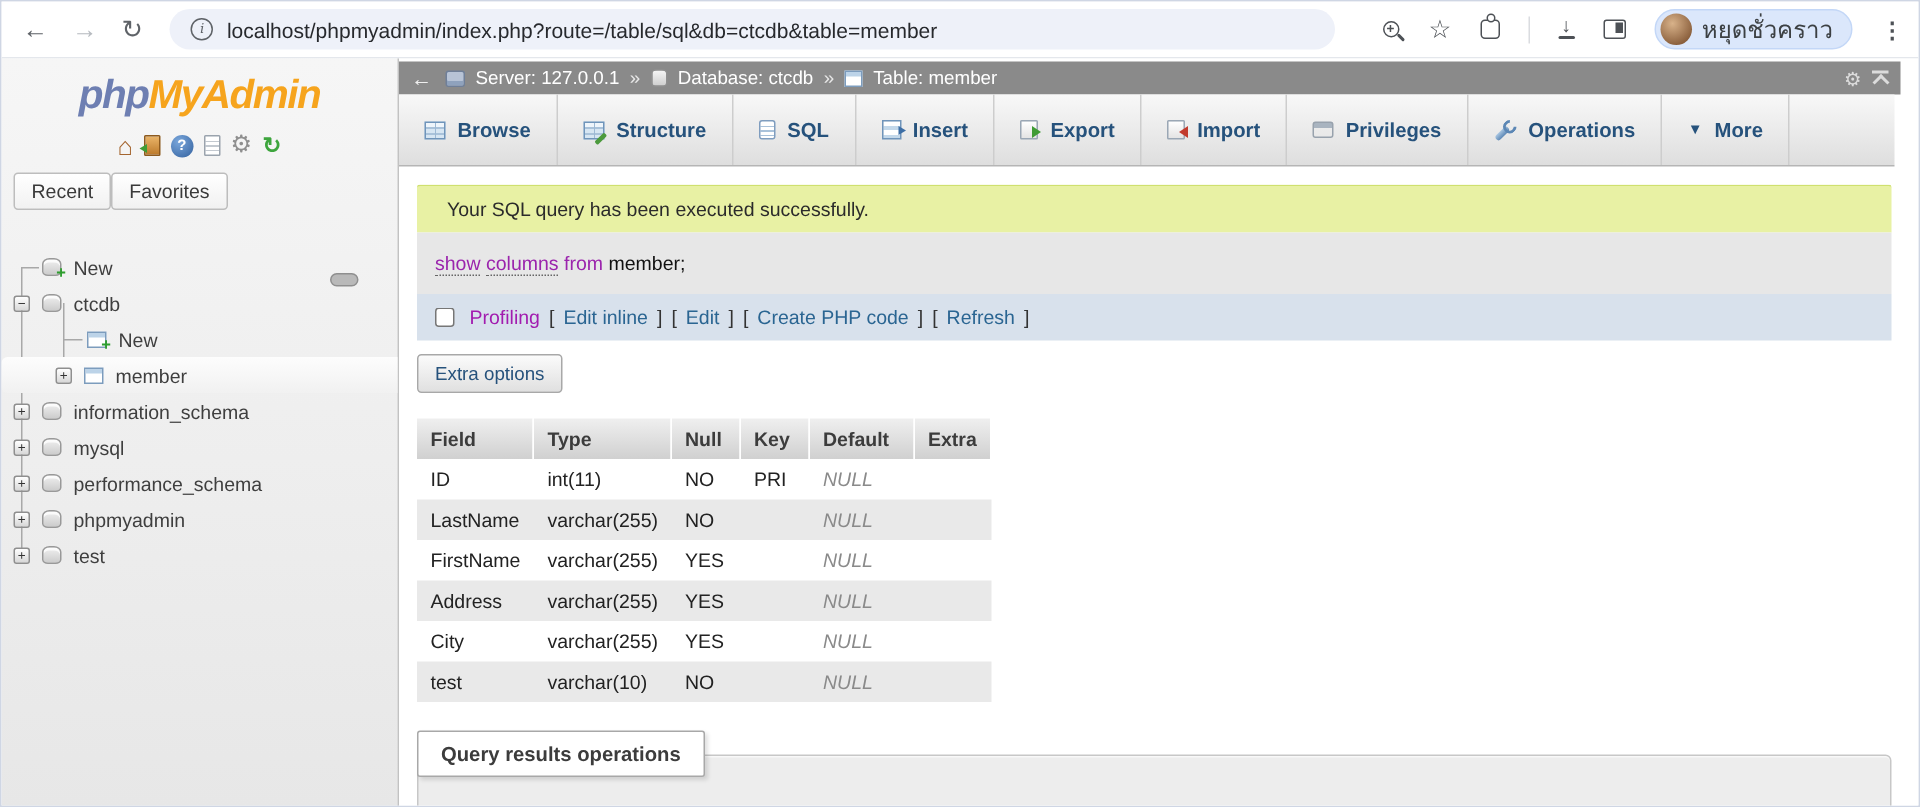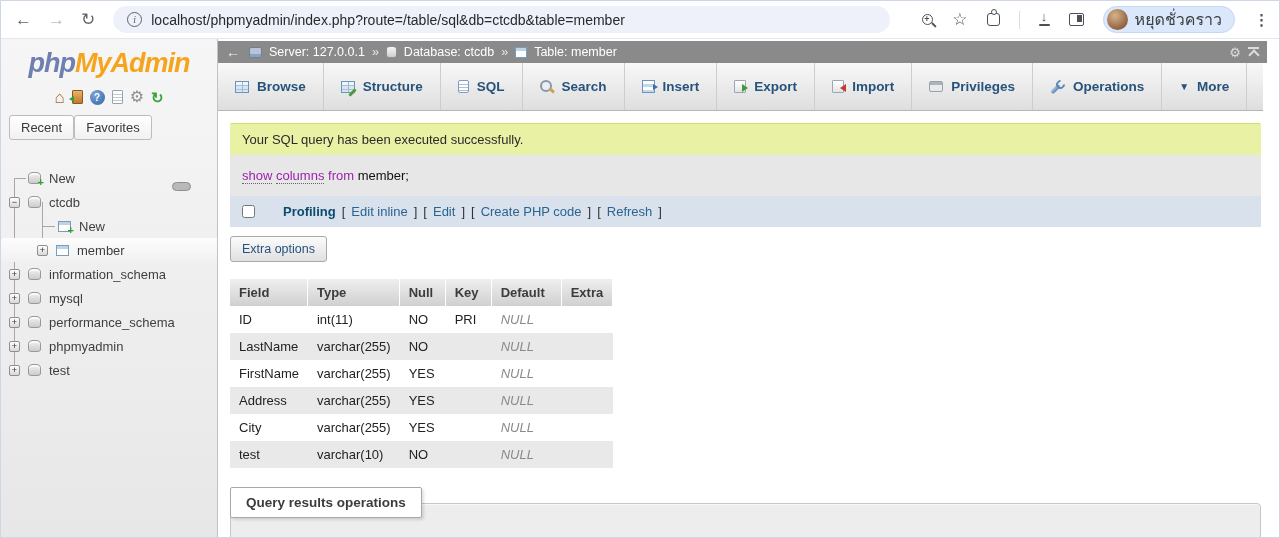--- a/index.html
+++ b/index.html
@@ -37,21 +37,21 @@
   .panel { position:relative; width:15px; height:13px; border:1.8px solid #4d5156; border-radius:2px; }
   .panel::after { content:''; position:absolute; right:1px; top:1px; width:5px; height:7px; background:#4d5156; }
   .profile { display:flex; align-items:center; gap:7px; background:#dbe7fb; border:1px solid #c3d7f7;
     border-radius:14px; padding:2px 12px 2px 3px; height:27px; cursor:pointer; }
   .avatar { width:21px; height:21px; border-radius:50%;
     background:radial-gradient(circle at 38% 32%, #d8b28a, #8a5f3c 75%); }
   .profile-label { font-size:16px; color:#3c4043; white-space:nowrap; }
   .kebab { font-size:15px; color:#4d5156; font-weight:bold; }
   
   .app { display:flex; height:500px; }
-  .sidebar { width:217px; flex:none; background:linear-gradient(to bottom,#f6f6f6,#e7e7e7);
+  .sidebar { width:265px; flex:none; background:linear-gradient(to bottom,#f6f6f6,#e7e7e7);
     border-right:1px solid #c2c2c2; position:relative; }
   .main { flex:1; position:relative; background:#fff; }
   
   .logo { text-align:center; padding-top:9px; font-size:27px; font-weight:bold; font-style:italic;
     letter-spacing:-1px; }
   .logo .p1 { color:#6e7fb2; }
   .logo .p2 { color:#f6a41d; }
   .side-icons { display:flex; justify-content:center; align-items:center; gap:7px; margin-top:8px; height:20px; }
   .home-ic { font-size:17px; color:#a4652f; font-weight:bold; line-height:1; }
   .door { width:11px; height:14px; background:linear-gradient(#eab468,#bd7b2c); border:1px solid #8d5a1e; border-radius:1px; position:relative; }
@@ -135,28 +135,28 @@
   .ti-priv { width:14px; height:11px; background:linear-gradient(#fdfdfd,#d8dde2); border:1px solid #98a2ad;
     border-radius:2px; background-image:linear-gradient(to bottom, #a9b4c0 3px, transparent 3px); }
   .ti-ops { width:15px; height:14px; }
   .ti-ops::before { content:''; position:absolute; left:0; top:7px; width:11px; height:4px;
     background:linear-gradient(#a9c6e2,#5c87b5); transform:rotate(-45deg); border-radius:2px; }
   .ti-ops::after { content:''; position:absolute; right:0; top:0; width:5px; height:5px;
     border:2.5px solid #5c87b5; border-radius:50%; border-top-color:transparent; transform:rotate(45deg); }
   .more-arrow { font-size:10px; color:#26527c; }
   
   .content { padding:12px 18px 0 12px; }
-  .alert-success { background:#e8f1a4; border-top:1px solid #cfe06f; padding:8px 12px; font-size:13px; color:#2b2b2b;
+  .alert-success { background:#e8f1a4; border-top:1px solid #cfe06f; padding:8px 20px; font-size:13px; color:#2b2b2b;
     border-radius:2px 2px 0 0; }
   .query-box { background:#e7e7e7; padding:13px 12px; font-size:13px; color:#111; }
   .kw { color:#9b24ad; }
   .kw-u { color:#9b24ad; border-bottom:1px dotted #666; cursor:help; }
   .prof-row { background:#d8e1ec; padding:8px 12px; font-size:13px; display:flex; align-items:center; gap:6px; }
   .prof-row input { width:13px; height:13px; margin-right:4px; }
-  .prof-label { font-weight:bold; color:#0c4a6e;margin-left:18px; }
+  .prof-label { font-weight:normal; color:#a21caf; }
   .prof-link { color:#2a6592; cursor:pointer; }
   .bracket { color:#333; }
   .extra-btn { margin-top:9px; display:inline-block; background:linear-gradient(#fbfbfb,#e0e0e0);
     border:1px solid #a8a8a8; border-radius:3px; padding:5px 11px; font-size:12.5px; color:#26527c; cursor:pointer; }
   .cols-table { margin-top:17px; border-collapse:separate; border-spacing:0; font-size:13px; color:#222; }
   .cols-table th { background:linear-gradient(to bottom,#efefef,#d0d0d0); font-weight:bold; color:#3c3c3c;
     text-align:left; padding:6px 9px; border-right:1px solid #fff; cursor:pointer; }
   .cols-table td { padding:6px 9px; }
   .cols-table tr.odd td { background:#fff; }
   .cols-table tr.even td { background:#e9e9e9; }
@@ -319,24 +319,20 @@
           </span>
         <span class="tab">
             <span class="ti ti-grid ti-pencil"></span>
             <span>Structure</span>
           </span>
         <span class="tab">
             <span class="ti ti-page"></span>
             <span>SQL</span>
           </span>
         <span class="tab">
-            <span class="ti ti-search"></span>
-            <span>Search</span>
-          </span>
-        <span class="tab">
             <span class="ti ti-insert"></span>
             <span>Insert</span>
           </span>
         <span class="tab">
             <span class="ti ti-expage ti-export"></span>
             <span>Export</span>
           </span>
         <span class="tab">
             <span class="ti ti-expage ti-import"></span>
             <span>Import</span>

